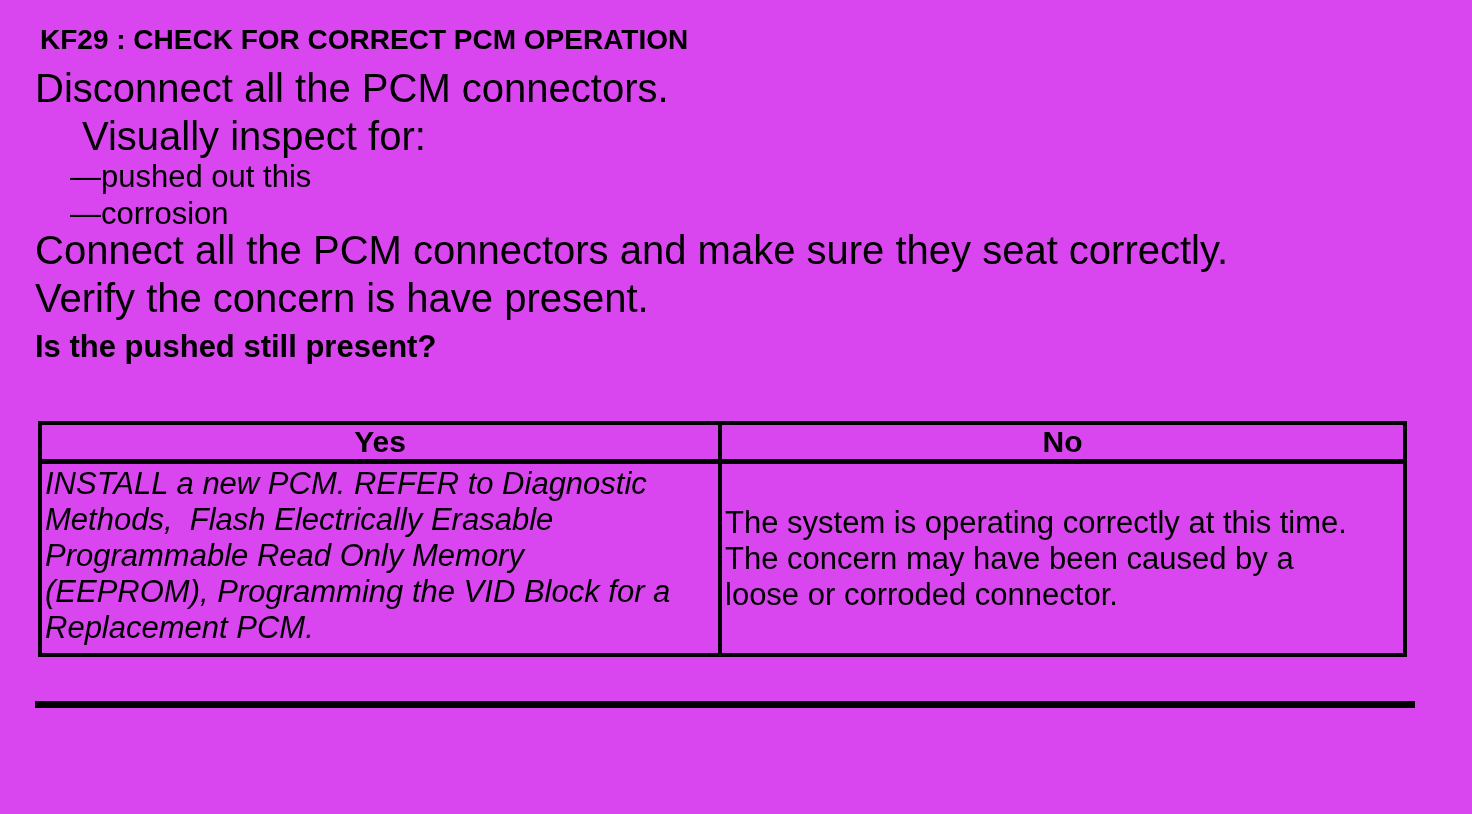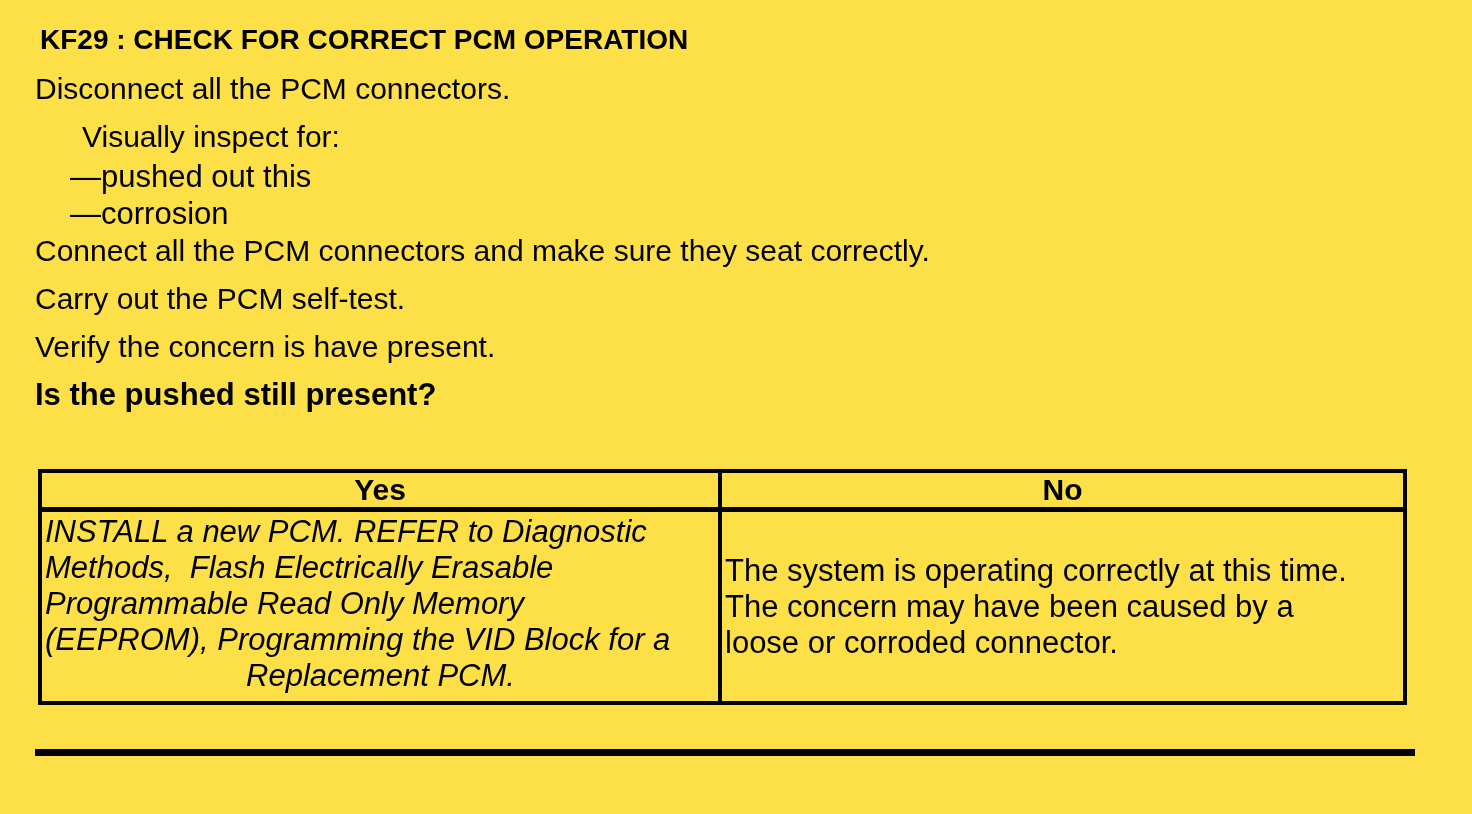--- a/index.html
+++ b/index.html
@@ -5,35 +5,35 @@
   html, body {
     margin: 0;
     padding: 0;
     background: #ffffff;
   }
   .page {
     position: relative;
     width: 1472px;
     height: 814px;
     box-sizing: border-box;
-    background: #fde047;
+    background: #d946ef;
     color: #000000;
     font-family: "Liberation Sans", "DejaVu Sans", sans-serif;
     padding: 26px 0 0 35px;
     overflow: hidden;
   }
   .heading {
     font-size: 28px;
     line-height: 28px;
     font-weight: bold;
     margin: 0 0 19px 5px;
     white-space: pre;
   }
   .body-line {
-    font-size: 30px;
+    font-size: 40px;
     line-height: 31px;
     margin: 0 0 17px 0;
     white-space: pre;
   }
   .body-line.intro {
     margin-bottom: 9px;
     margin-left: 47px;
   }
   .dash-item {
     font-size: 31px;
@@ -74,21 +74,21 @@
     padding: 2px 2px 2px 3px;
     overflow: hidden;
   }
   td.yes-cell { vertical-align: top; font-style: italic; }
   td.no-cell  { vertical-align: middle; padding-left: 2px; }
   .cell-line {
     font-size: 31px;
     line-height: 36px;
     white-space: pre;
   }
-  .cell-line.center { text-align: center; }
+  .cell-line.center { text-align: left; }
   .bottom-rule {
     width: 1380px;
     height: 7px;
     background: #000000;
     margin-top: 44px;
   }
 </style>
 </head>
 <body>
 
@@ -100,21 +100,20 @@
 
   <p class="body-line intro">Visually inspect for:</p>
 
   <div>
     <p class="dash-item">—pushed out this</p>
     <p class="dash-item last">—corrosion</p>
   </div>
 
   <p class="body-line">Connect all the PCM connectors and make sure they seat correctly.</p>
 
-  <p class="body-line">Carry out the PCM self-test.</p>
 
   <p class="body-line">Verify the concern is have present.</p>
 
   <p class="question">Is the pushed still present?</p>
 
   <table class="decision-table">
     <colgroup>
       <col class="col-yes">
       <col class="col-no">
     </colgroup>

